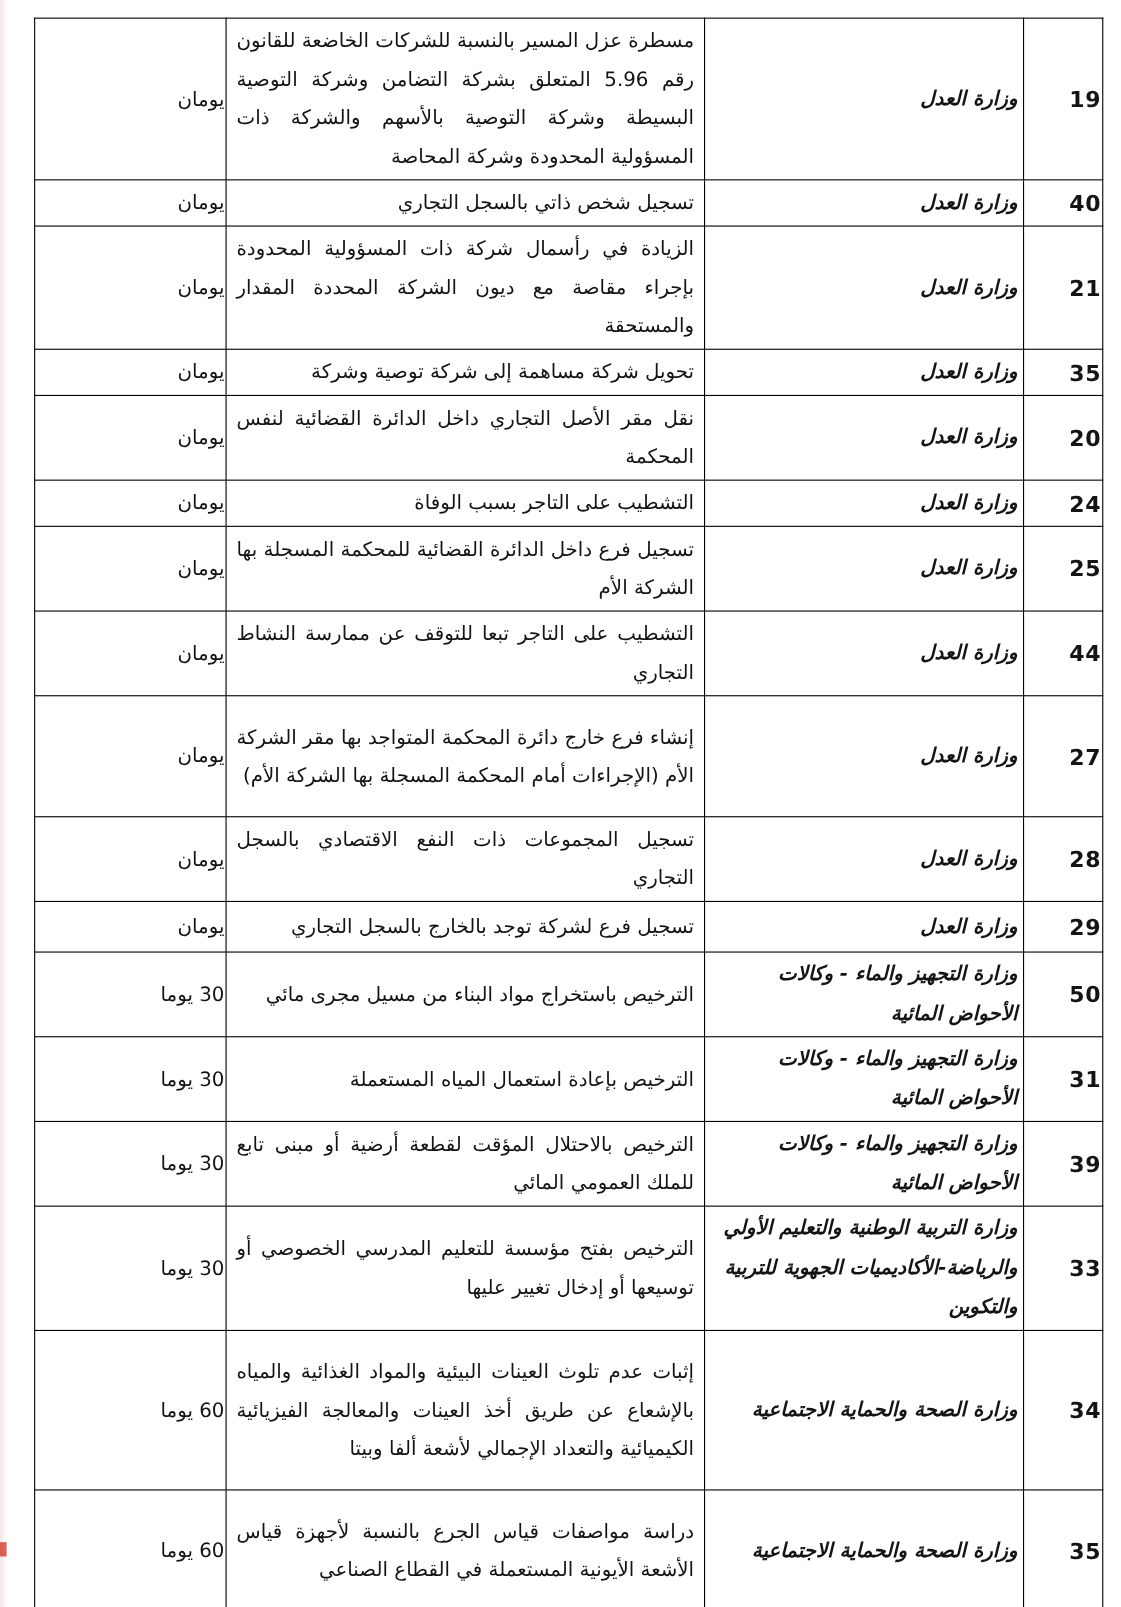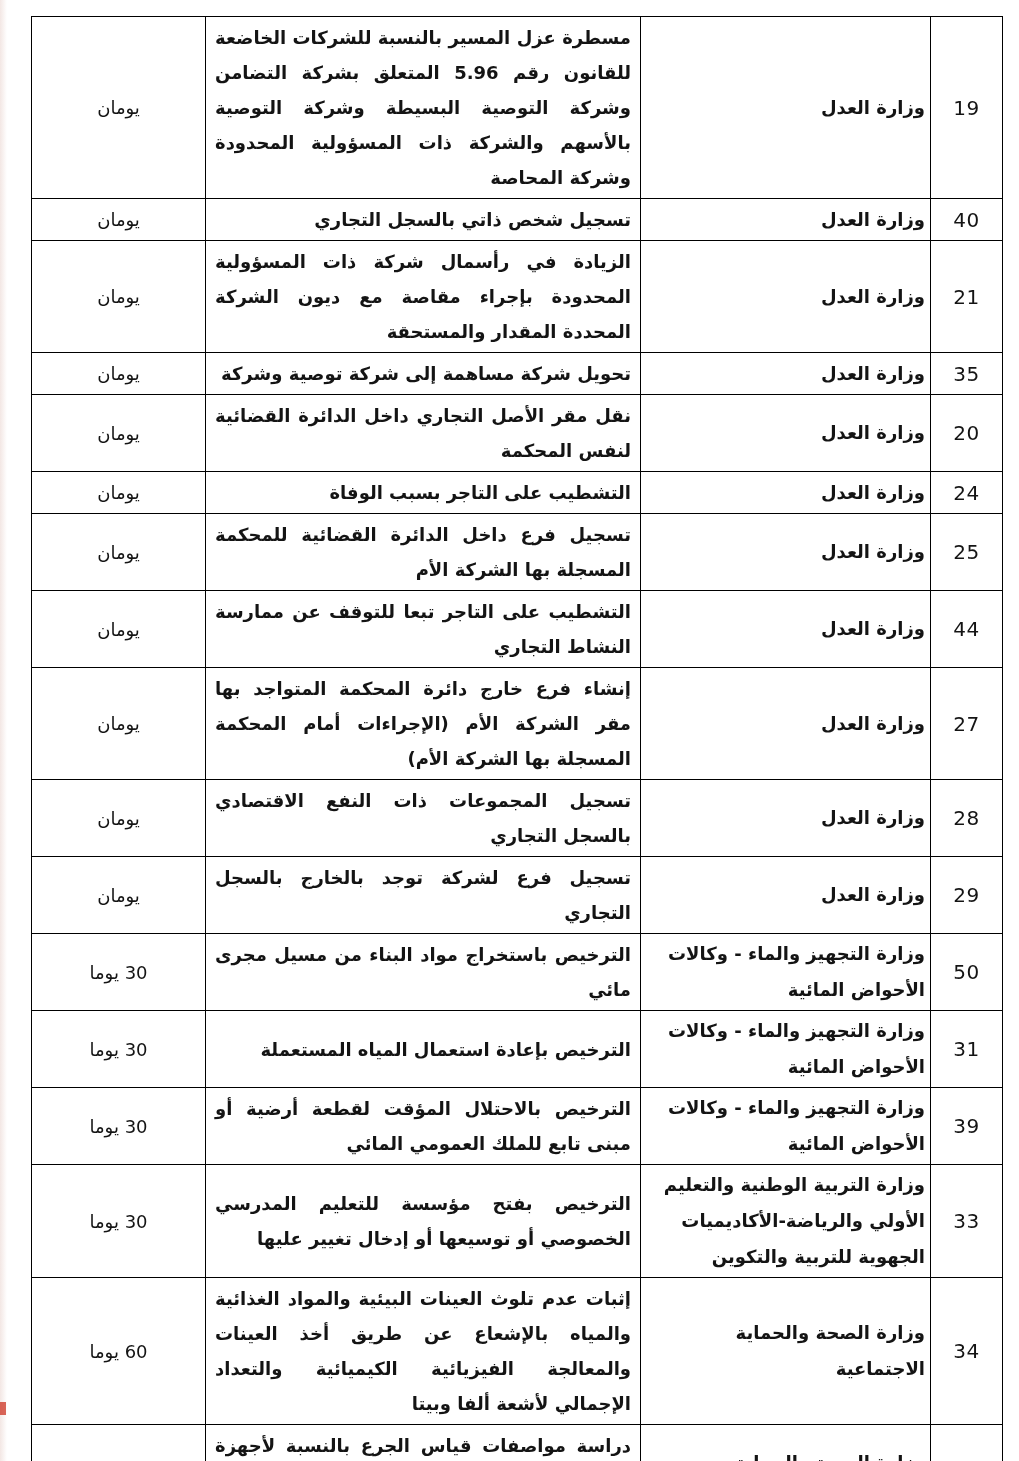--- a/index.html
+++ b/index.html
@@ -39,44 +39,44 @@
     direction: rtl;
   }
   .proc-table td {
     border: 1.5px solid #000000;
     vertical-align: middle;
     color: #141414;
     overflow: hidden;
   }
   
   td.c-num {
-    text-align: center;
     font-size: 20px;
-    font-weight: 400;
+    font-weight: 700;
     letter-spacing: 0.5px;
   }
   
   td.c-auth {
     text-align: right;
     padding: 2px 5px 2px 8px;
     font-size: 18px;
     font-weight: 700;
     line-height: 36px;
+    font-style: italic;
   }
   
   td.c-proc {
     text-align: justify;
     padding: 3px 9px;
     font-size: 18px;
-    font-weight: 700;
+    font-weight: 400;
     line-height: 35px;
   }
   
   td.c-dur {
-    text-align: center;
+    text-align: right;
     font-size: 18px;
     font-weight: 400;
   }
 </style>
 </head>
 <body>
 
 <div class="page">
   <div class="scan-edge"></div>
   <div class="scan-speck"></div>

